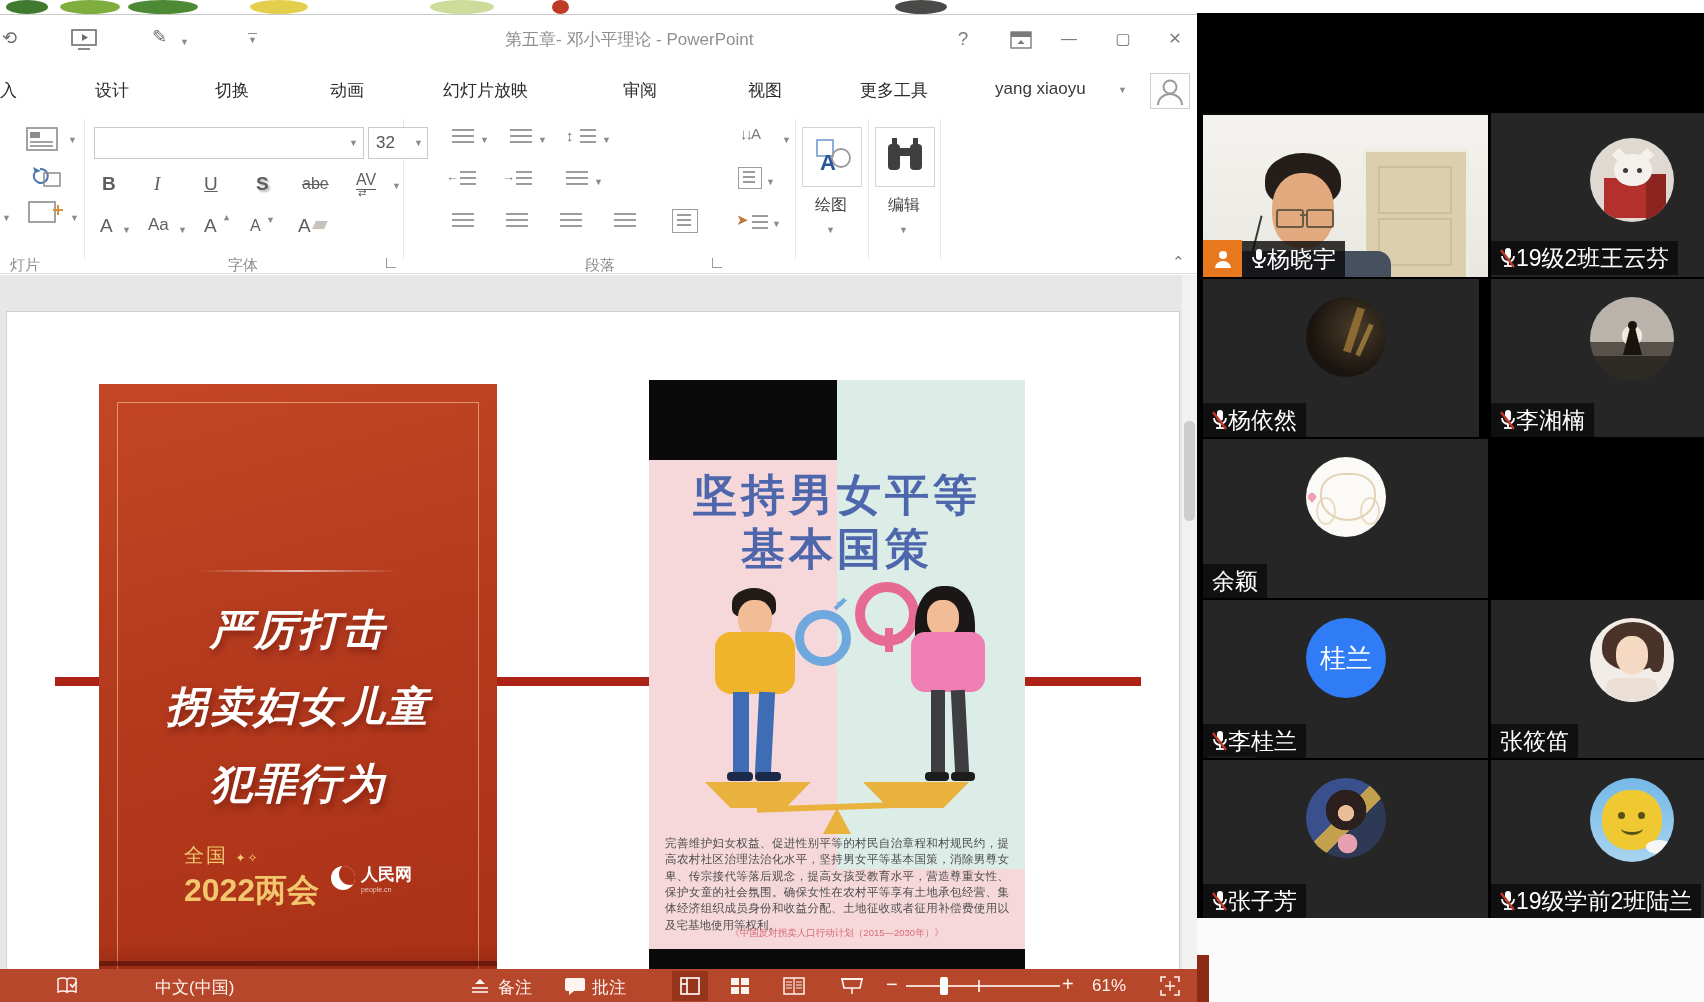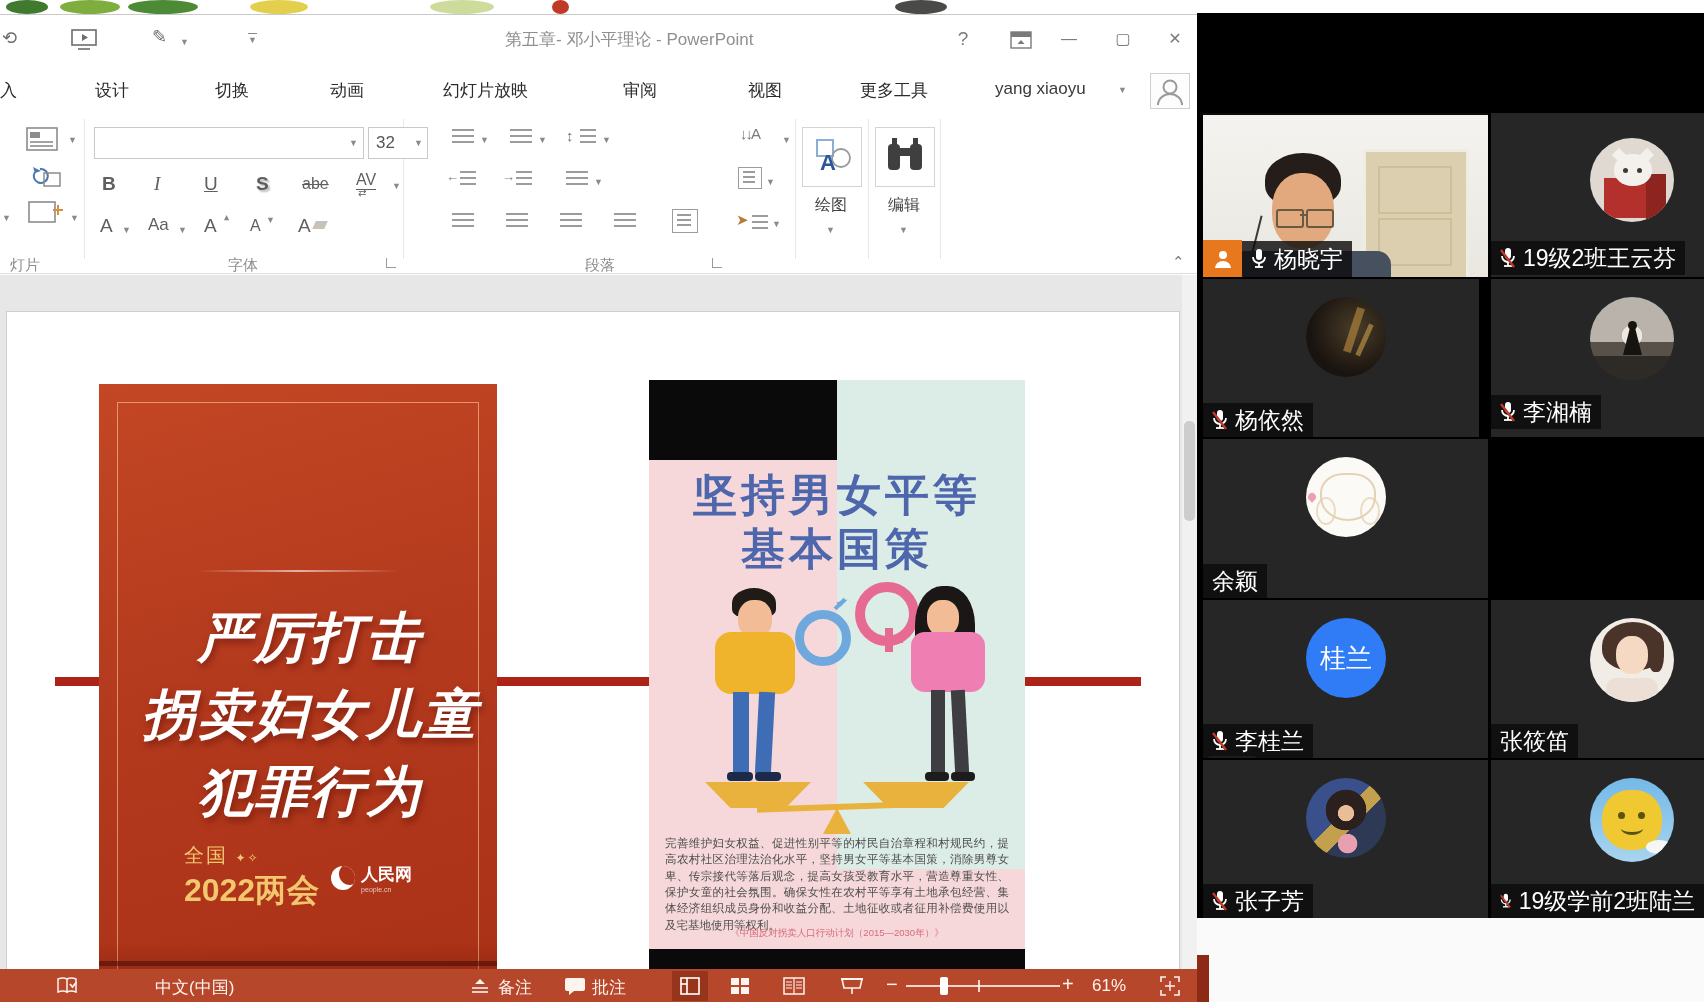--- a/index.html
+++ b/index.html
@@ -26,22 +26,22 @@
   
   #slidearea{position:absolute;left:0;top:260px;width:1197px;height:694px;background:#e7e7e7}
   #slide{position:absolute;left:6px;top:36px;width:1174px;height:662px;background:#fff;border:1px solid #cfcfcf;box-sizing:border-box}
   #redline{position:absolute;left:48px;top:365px;width:1086px;height:9px;background:#ad2318}
   
   #lposter{position:absolute;left:92px;top:72px;width:398px;height:626px;overflow:hidden;
            background:linear-gradient(165deg,#c34724 0%,#b43a1e 45%,#a93115 100%)}
   #lposter .frame{position:absolute;left:18px;top:18px;right:18px;bottom:18px;border:1px solid rgba(255,219,176,.55)}
   .tagline{position:absolute;left:0;top:152px;width:100%;text-align:center;color:#eccb90;font-size:15px;letter-spacing:7px;white-space:nowrap}
   .tagdiv{position:absolute;left:99px;top:186px;width:200px;height:2px;background:linear-gradient(90deg,transparent,rgba(255,255,255,.6),transparent)}
-  .bigline{position:absolute;left:12px;width:100%;text-align:center;color:#fff;font-weight:900;font-style:italic;
-           font-size:54px;letter-spacing:2px;text-shadow:2px 4px 7px rgba(80,10,5,.5);white-space:nowrap}
+  .bigline{position:absolute;left:0;width:100%;text-align:center;color:#fff;font-weight:900;font-style:italic;
+           font-size:42px;letter-spacing:2px;text-shadow:2px 4px 7px rgba(80,10,5,.5);white-space:nowrap}
   #llogo{position:absolute;left:0;top:458px;width:100%;display:flex;justify-content:center;align-items:center;gap:12px}
   .gold{color:#f3c76e;font-weight:normal}
   .crescent{width:24px;height:24px;border-radius:50%;background:#fff;position:relative;overflow:hidden}
   .crescent::after{content:"";position:absolute;left:8px;top:-3px;width:22px;height:22px;border-radius:50%;background:#ac3318}
   #lbuilding{position:absolute;left:0;bottom:0;width:100%;height:68px;
              background:linear-gradient(to top,rgba(96,14,6,.55),rgba(96,14,6,0))}
   #lbuilding .cols{position:absolute;left:0;bottom:0;width:100%;height:40px;
              background:repeating-linear-gradient(90deg,rgba(60,8,4,.45) 0 10px,rgba(120,25,12,.25) 10px 24px)}
   #lbuilding .roof{position:absolute;left:0;bottom:44px;width:100%;height:5px;background:rgba(60,8,4,.5)}
   
@@ -55,21 +55,21 @@
   .shape{position:absolute}
   
   #statusbar{position:absolute;left:0;top:954px;width:1197px;height:34px;background:#b7472a;color:#fff}
   .sbt{position:absolute;top:7px;font-size:17px;color:#fdf3ef;white-space:nowrap}
   .sbtn{position:absolute;top:2px;width:36px;height:30px;display:flex;align-items:center;justify-content:center}
   .sbtn.active{background:#96351c}
   
   #meet{position:absolute;left:1197px;top:13px;width:507px;height:989px;background:#000}
   .vcell{position:absolute;background:#262626;overflow:hidden}
   .avatar{position:absolute;border-radius:50%;overflow:hidden}
-  .vlabel{position:absolute;display:inline-flex;align-items:center;gap:7px;background:rgba(12,12,12,.82);
+  .vlabel{position:absolute;display:inline-flex;align-items:center;background:rgba(12,12,12,.82);
           color:#fff;font-size:23px;padding:0 9px;height:34px;white-space:nowrap;max-width:100%;box-sizing:border-box}
   #meet-footer{position:absolute;left:1197px;top:918px;width:507px;height:84px;background:#fafafa}
   #meet-redstrip{position:absolute;left:1197px;top:955px;width:12px;height:47px;background:#8c2a16}
 </style>
 </head>
 <body>
 
 <div id="root">
 
   <div>
@@ -439,21 +439,21 @@
         </svg>
       <span>杨依然</span>
     </div>
   </div>
 
   <div class="vcell" style="left:1491px;top:279px;width:213px;height:158px">
     <div class="avatar" style="left:99px;top:18px;width:84px;height:84px;background:radial-gradient(circle at 50% 46%,#efe9dd 0 16%,transparent 17%),linear-gradient(to bottom,#b9b3ab 0 54%,#57514a 54% 70%,#2e2b27 70%)">
       <div class="abs" style="left:38px;top:24px;width:9px;height:9px;background:#17140f;border-radius:50%"></div>
       <div class="abs" style="left:33px;top:32px;width:19px;height:26px;background:#17140f;clip-path:polygon(35% 0,65% 0,100% 100%,0 100%)"></div>
     </div>
-    <div class="vlabel" style="left:0;top:116px">
+    <div class="vlabel" style="left:0;top:124px">
       <svg width="16" height="22" viewBox="0 0 16 22">
           <rect x="5" y="1" width="6" height="11" rx="3" fill="#fff"></rect>
           <path d="M2 9 a6 6 0 0 0 12 0" stroke="#fff" stroke-width="1.8" fill="none"></path>
           <line x1="8" y1="15" x2="8" y2="19" stroke="#fff" stroke-width="1.8"></line>
           <line x1="4" y1="19" x2="12" y2="19" stroke="#fff" stroke-width="1.8"></line>
           <line x1="1" y1="3" x2="14" y2="20" stroke="#c0392b" stroke-width="2.4"></line>
         </svg>
       <span>李湘楠</span>
     </div>
   </div>

